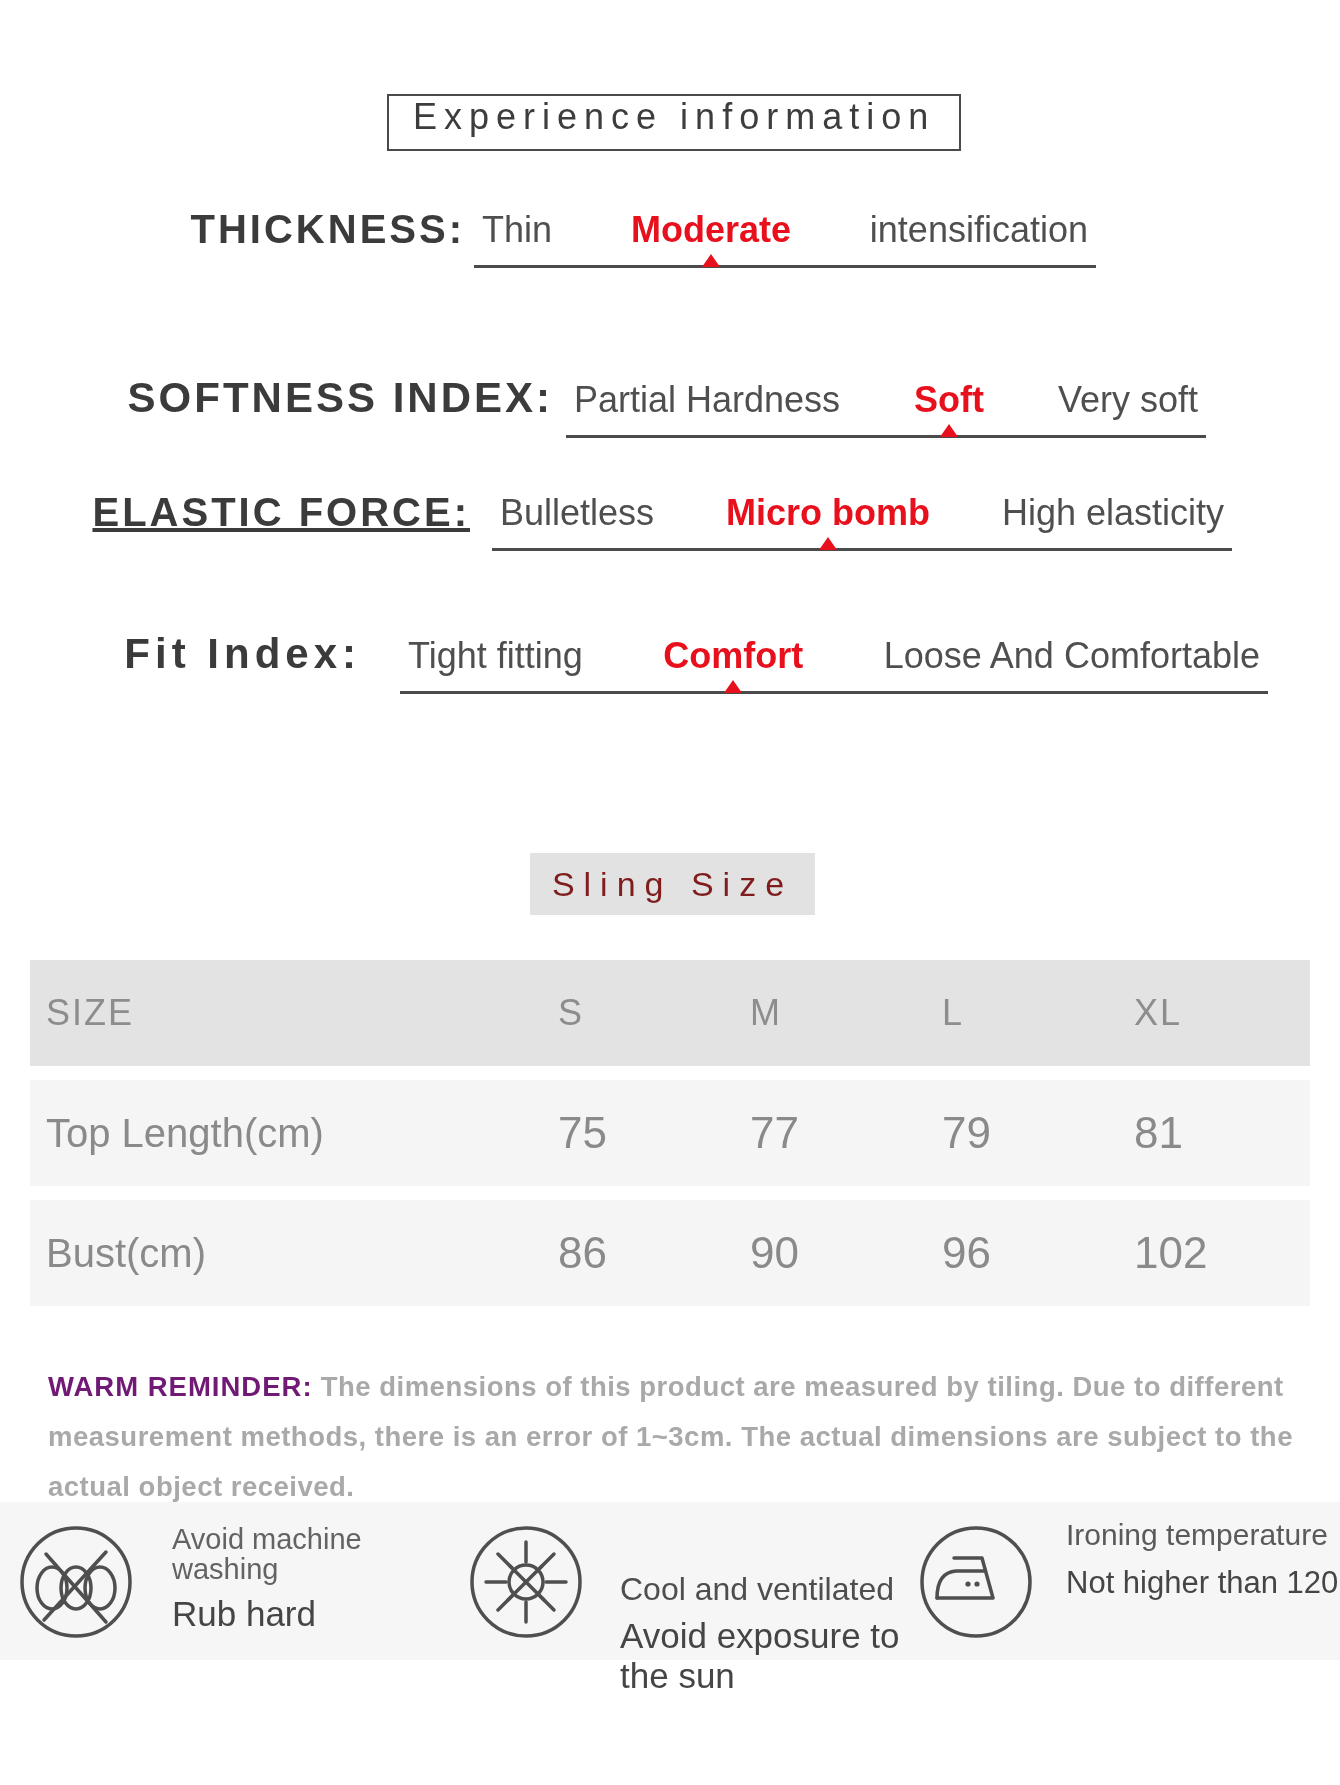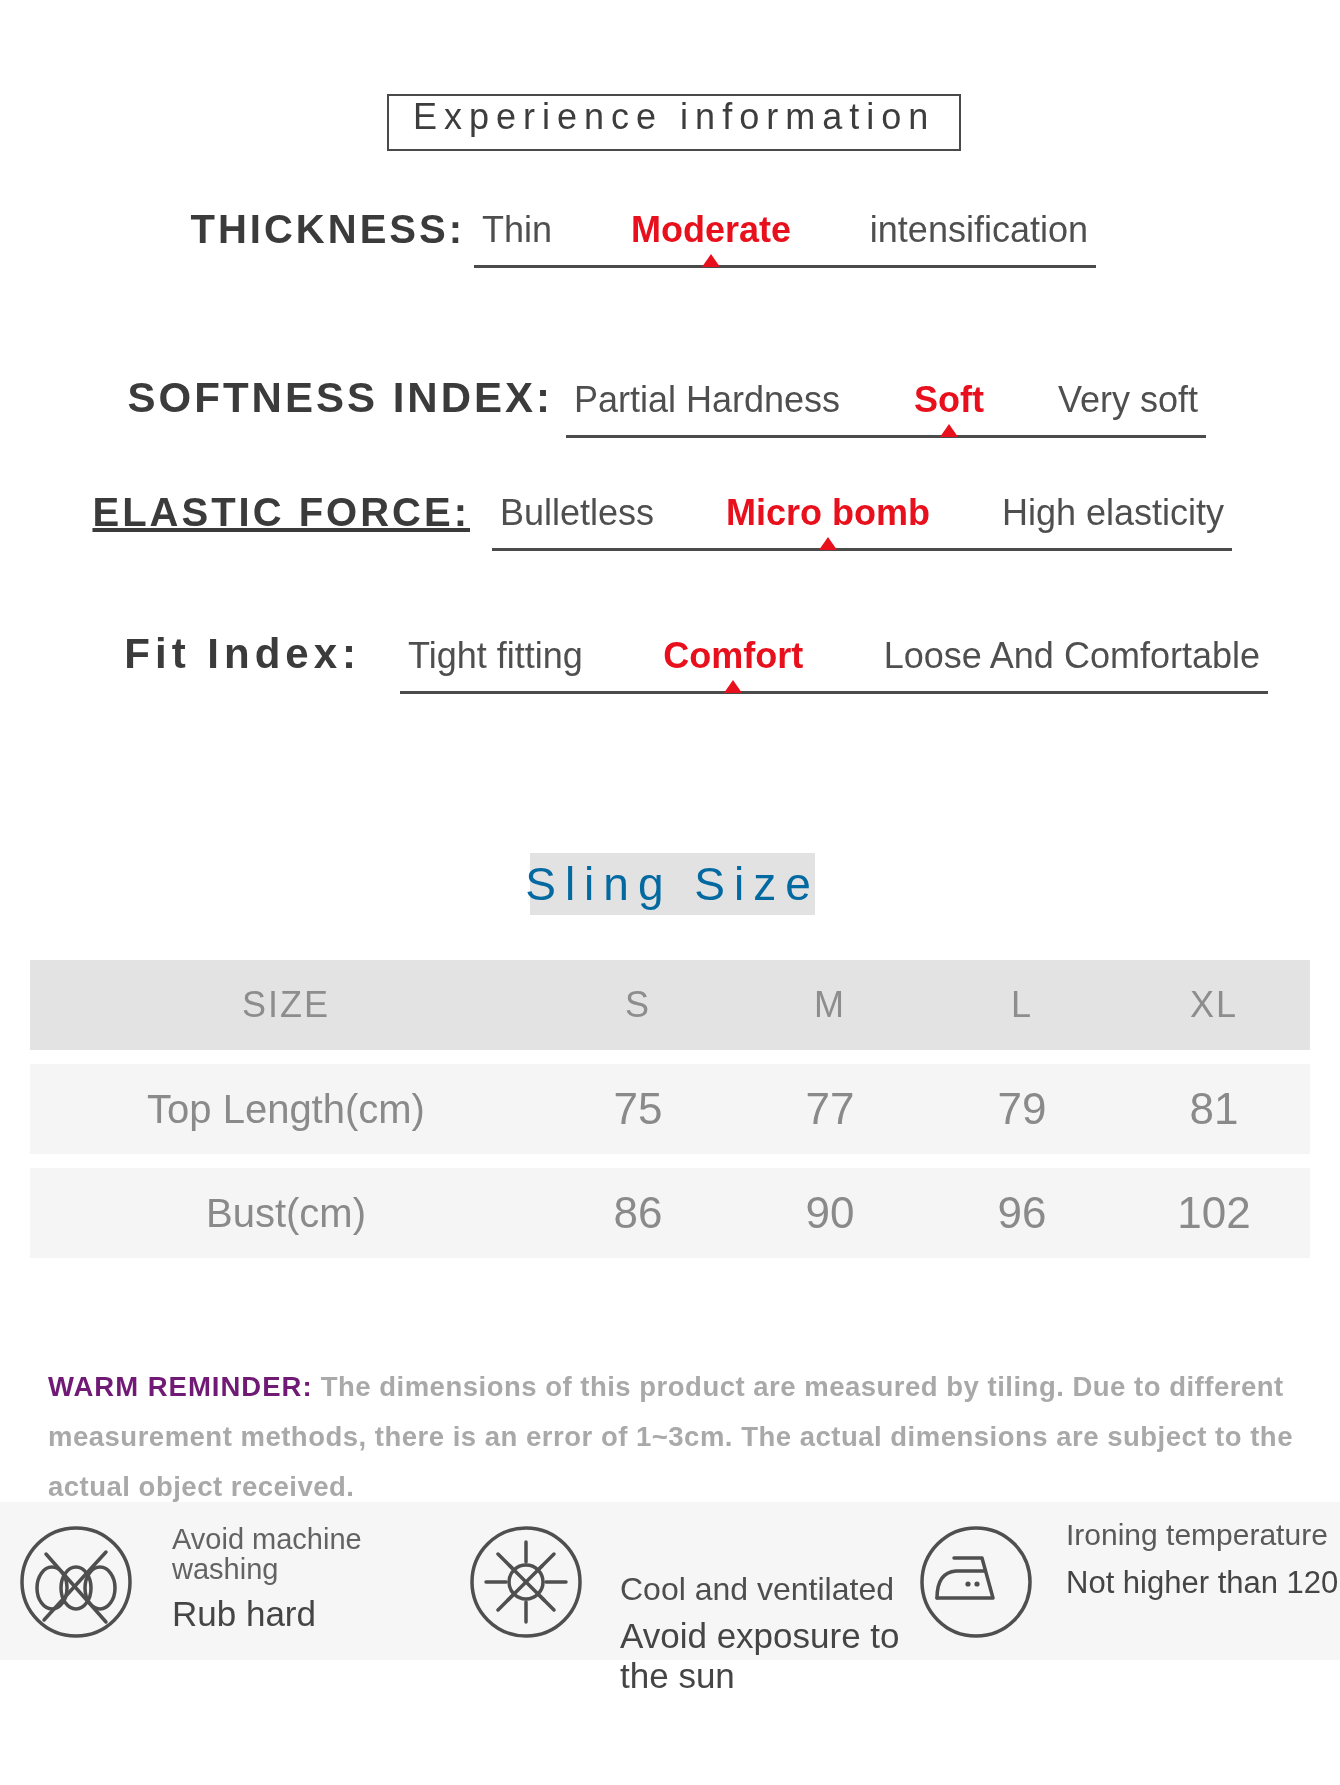--- a/index.html
+++ b/index.html
@@ -46,28 +46,28 @@
     display:block;position:absolute;left:50%;bottom:-16px;transform:translateX(-50%);
     width:0;height:0;border-left:9px solid transparent;border-right:9px solid transparent;
     border-bottom:13px solid var(--red);
   }
 
   
   .sling-size{
     position:absolute;left:530px;top:853px;width:285px;height:62px;
     background:#e2e2e2;display:flex;align-items:center;justify-content:center;
   }
-  .sling-size span{font-size:46px;color:#0369a1;letter-spacing:9px;white-space:nowrap;}
+  .sling-size span{font-size:34px;color:#7f1d1d;letter-spacing:9px;white-space:nowrap;}
 
   
   .size-table{
     position:absolute;left:30px;top:946px;width:1280px;
     border-collapse:separate;border-spacing:0 14px;table-layout:fixed;
   }
-  .size-table td{height:74px;text-align:center;vertical-align:middle;padding:8px;}
+  .size-table td{height:74px;text-align:left;vertical-align:middle;padding:16px;}
   .size-table tr.head td{background:var(--tbl-head-bg);color:#8d8d8d;font-size:36px;letter-spacing:2px;}
   .size-table tr.data td{background:var(--tbl-row-bg);color:var(--tbl-text);font-size:44px;}
   .size-table tr.data td.rowlabel{font-size:40px;}
 
   
   .reminder{
     position:absolute;left:48px;top:1362px;width:1250px;
     font-size:27.5px;line-height:50px;color:var(--muted);font-weight:600;letter-spacing:0.5px;
   }
   .reminder .rem-label{color:#701a75;font-weight:700;letter-spacing:1px;}

